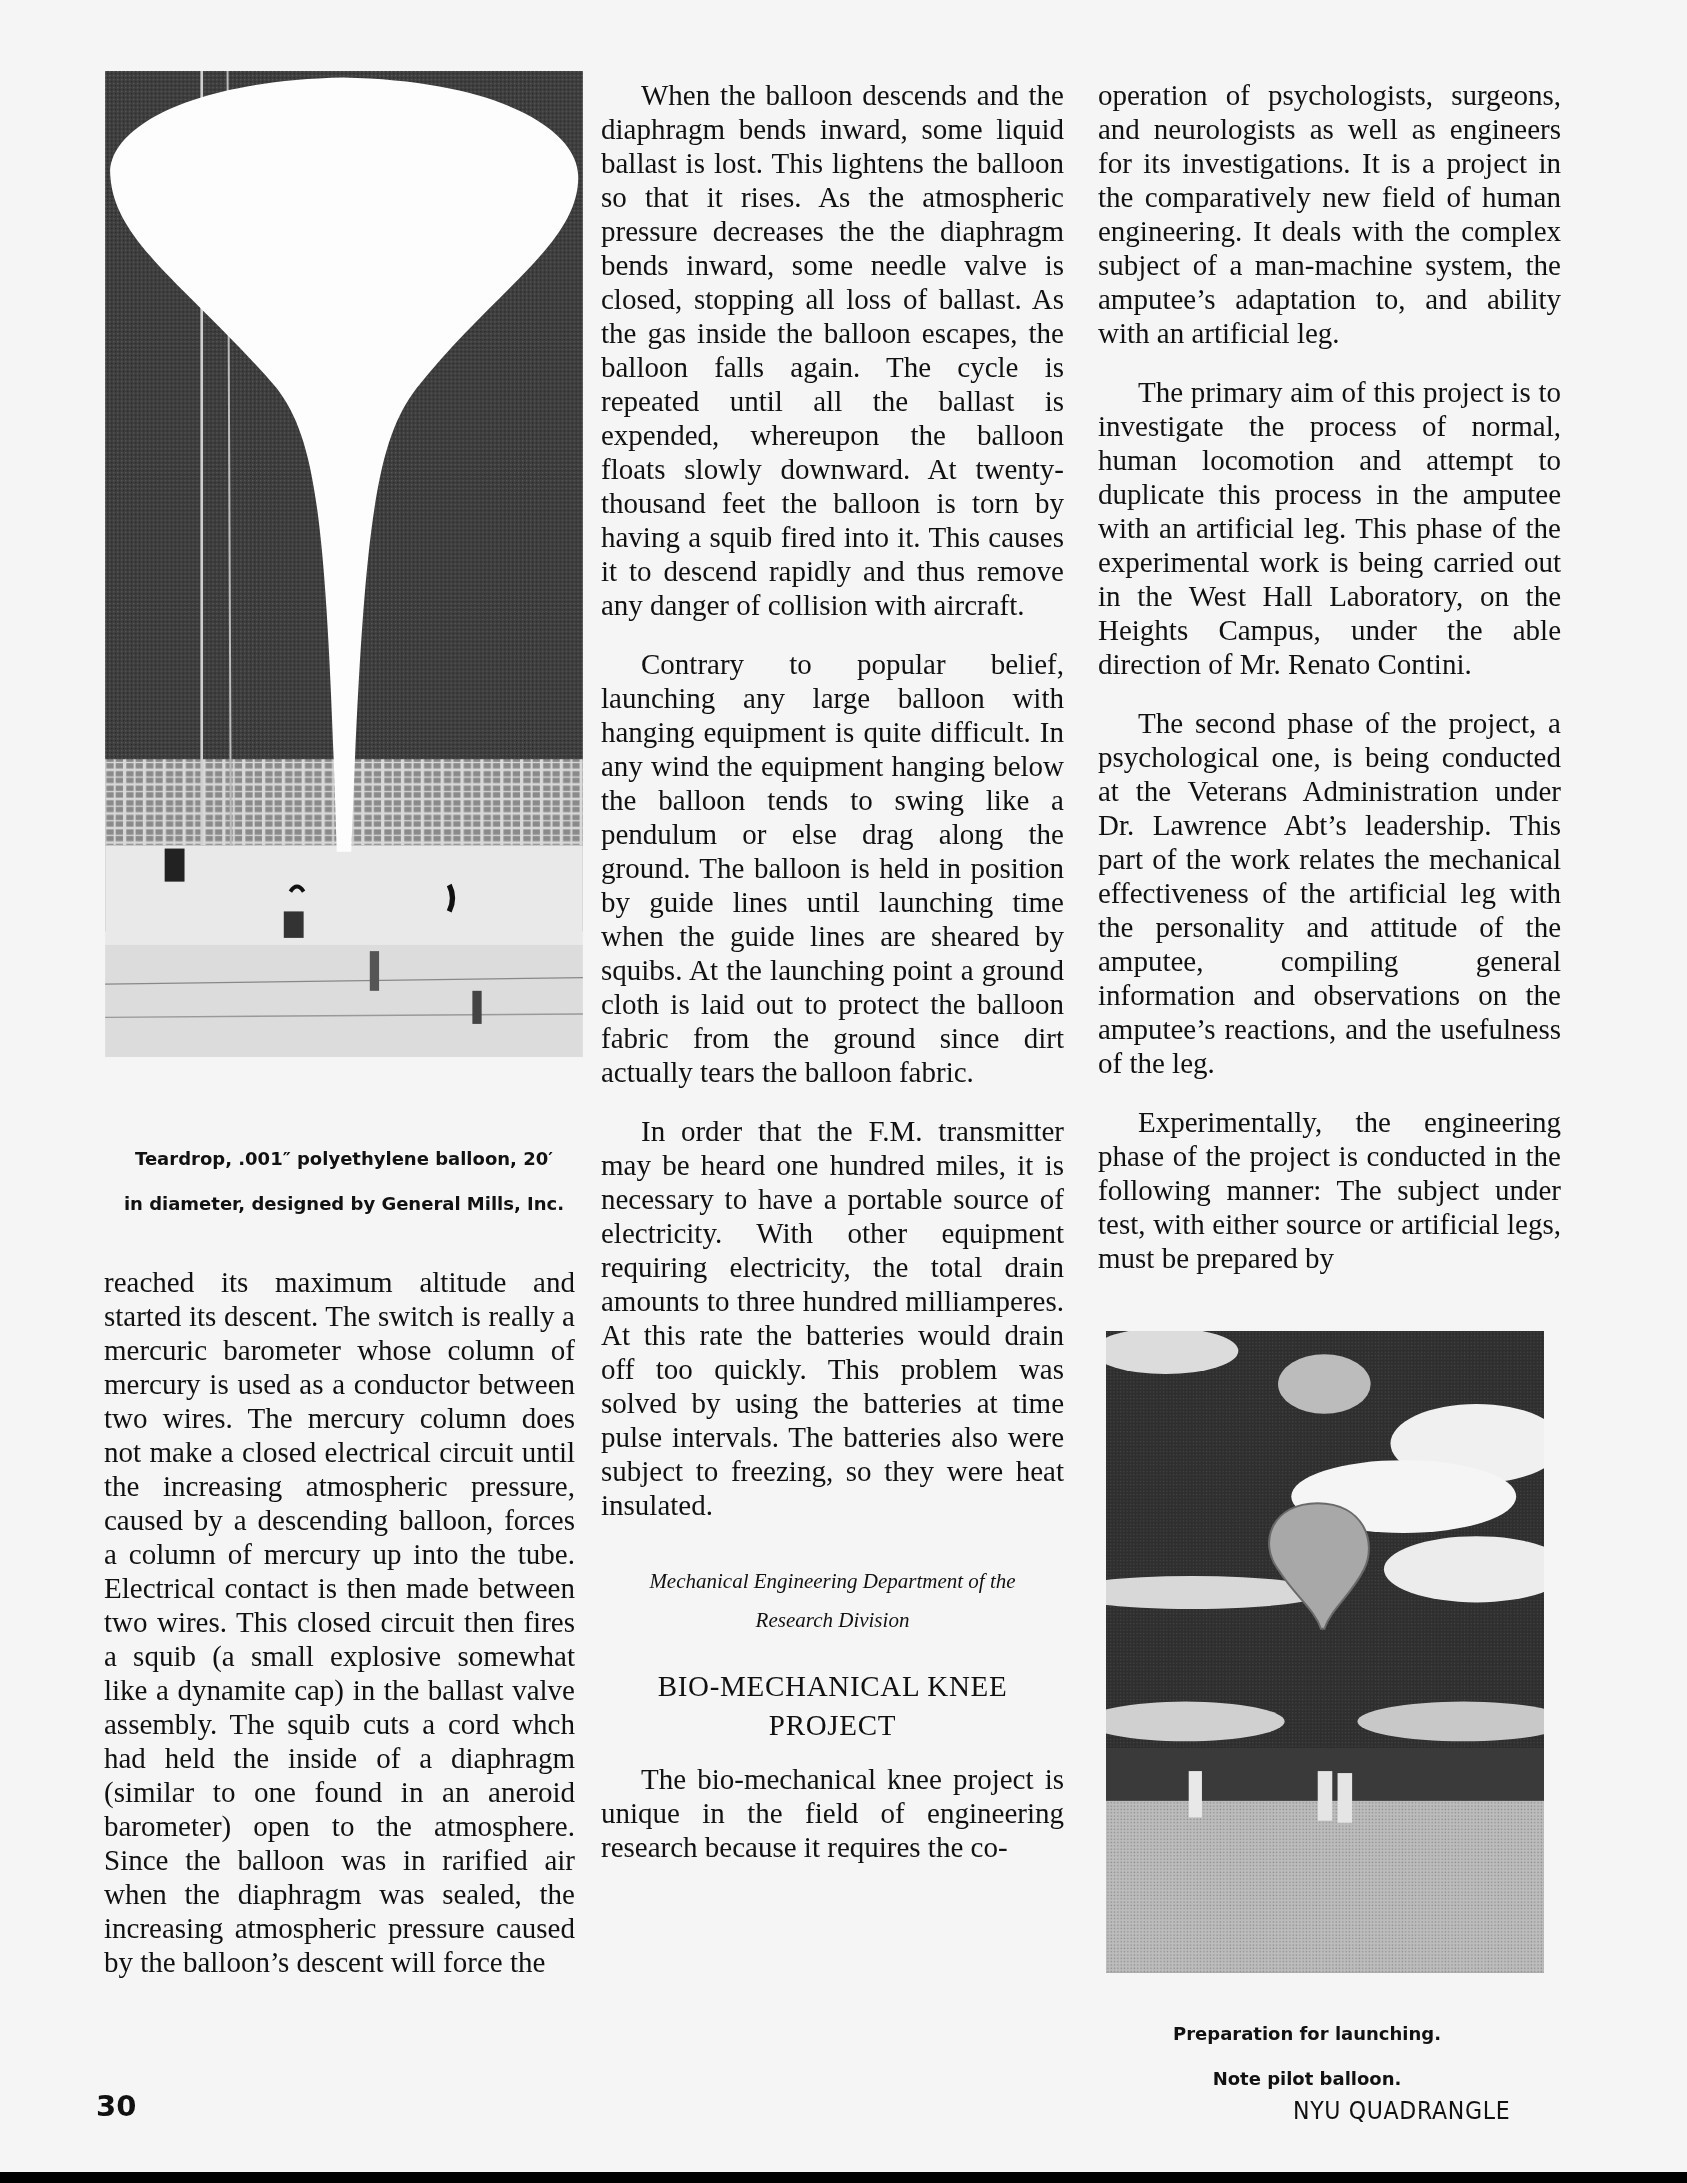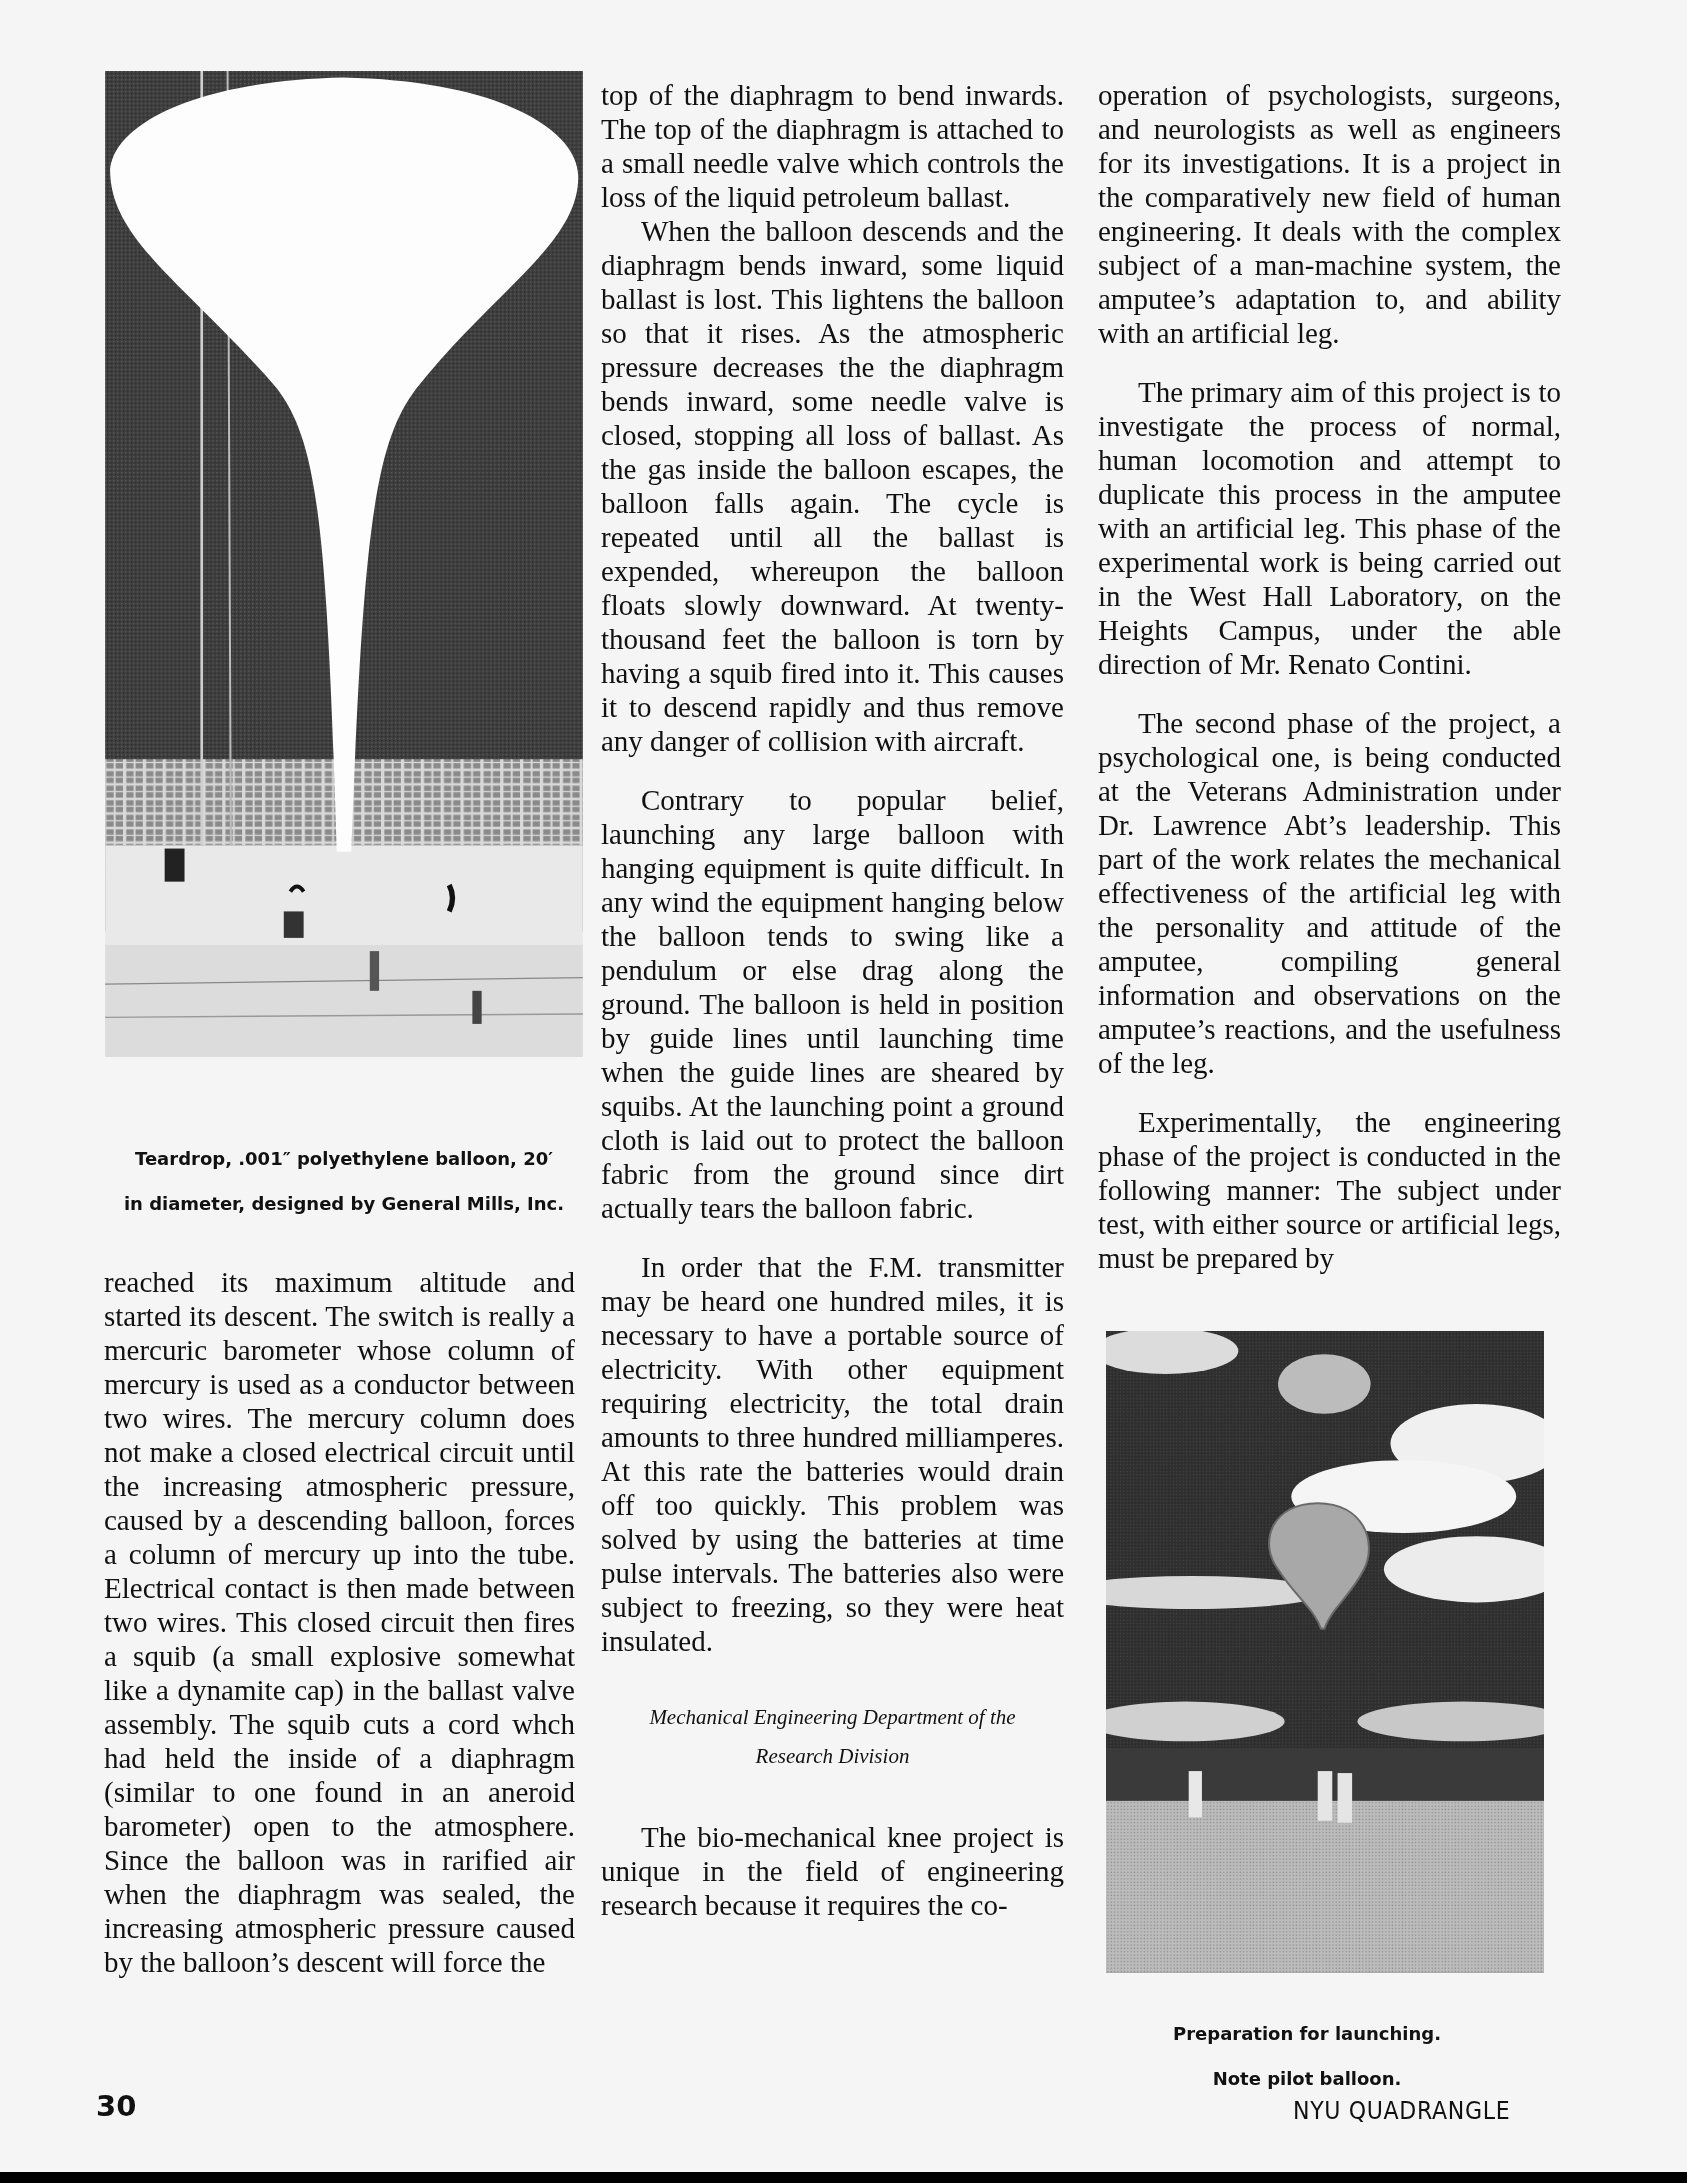--- a/index.html
+++ b/index.html
@@ -80,27 +80,27 @@
 <div class="col" style="left:99px; top:1128px; width:490px;">
   <p class="caption">Teardrop, .001″ polyethylene balloon, 20′</p>
   <p class="caption">in diameter, designed by General Mills, Inc.</p>
 </div>
 
 <div class="col" style="left:104px; top:1217px; width:471px;margin-top:48px;">
   <p class="body-text">reached its maximum altitude and started its descent. The switch is really a mercuric barometer whose column of mercury is used as a conductor between two wires. The mercury column does not make a closed electrical circuit until the increasing atmospheric pressure, caused by a descending balloon, forces a column of mercury up into the tube. Electrical contact is then made between two wires. This closed circuit then fires a squib (a small explosive somewhat like a dynamite cap) in the ballast valve assembly. The squib cuts a cord whch had held the inside of a diaphragm (similar to one found in an aneroid barometer) open to the atmosphere. Since the balloon was in rarified air when the diaphragm was sealed, the increasing atmospheric pressure caused by the balloon’s descent will force the</p>
 </div>
 
 <div class="col" style="left:601px; top:78px; width:463px;">
-  <p class="body-text">top of the diaphragm to bend inwards. The top of the diaphragm is attached to a small needle valve which controls the loss of the liquid petroleum ballast.</p>
   <p class="body-text indent">When the balloon descends and the diaphragm bends inward, some liquid ballast is lost. This lightens the balloon so that it rises. As the atmospheric pressure decreases the the diaphragm bends inward, some needle valve is closed, stopping all loss of ballast. As the gas inside the balloon escapes, the balloon falls again. The cycle is repeated until all the ballast is expended, whereupon the balloon floats slowly downward. At twenty-thousand feet the balloon is torn by having a squib fired into it. This causes it to descend rapidly and thus remove any danger of collision with aircraft.</p>
   <p class="body-text indent para-gap">Contrary to popular belief, launching any large balloon with hanging equipment is quite difficult. In any wind the equipment hanging below the balloon tends to swing like a pendulum or else drag along the ground. The balloon is held in position by guide lines until launching time when the guide lines are sheared by squibs. At the launching point a ground cloth is laid out to protect the balloon fabric from the ground since dirt actually tears the balloon fabric.</p>
   <p class="body-text indent para-gap">In order that the F.M. transmitter may be heard one hundred miles, it is necessary to have a portable source of electricity. With other equipment requiring electricity, the total drain amounts to three hundred milliamperes. At this rate the batteries would drain off too quickly. This problem was solved by using the batteries at time pulse intervals. The batteries also were subject to freezing, so they were heat insulated.</p>
   <div style="height:40px;"></div>
   <p class="subhead" style="padding:0 20px;">Mechanical Engineering Department of the Research Division</p>
   <div style="height:26.5px;"></div>
+  <p class="headline" style="padding:0 40px;">BIO-MECHANICAL KNEE PROJECT</p>
   <div style="height:17px;"></div>
   <p class="body-text indent">The bio-mechanical knee project is unique in the field of engineering research because it requires the co-</p>
 </div>
 
 <div class="col" style="left:1098px; top:78px; width:463px;">
   <p class="body-text">operation of psychologists, surgeons, and neurologists as well as engineers for its investigations. It is a project in the comparatively new field of human engineering. It deals with the complex subject of a man-machine system, the amputee’s adaptation to, and ability with an artificial leg.</p>
   <p class="body-text indent para-gap">The primary aim of this project is to investigate the process of normal, human locomotion and attempt to duplicate this process in the amputee with an artificial leg. This phase of the experimental work is being carried out in the West Hall Laboratory, on the Heights Campus, under the able direction of Mr. Renato Contini.</p>
   <p class="body-text indent para-gap">The second phase of the project, a psychological one, is being conducted at the Veterans Administration under Dr. Lawrence Abt’s leadership. This part of the work relates the mechanical effectiveness of the artificial leg with the personality and attitude of the amputee, compiling general information and observations on the amputee’s reactions, and the usefulness of the leg.</p>
   <p class="body-text indent para-gap">Experimentally, the engineering phase of the project is conducted in the following manner: The subject under test, with either source or artificial legs, must be prepared by</p>
 </div>

